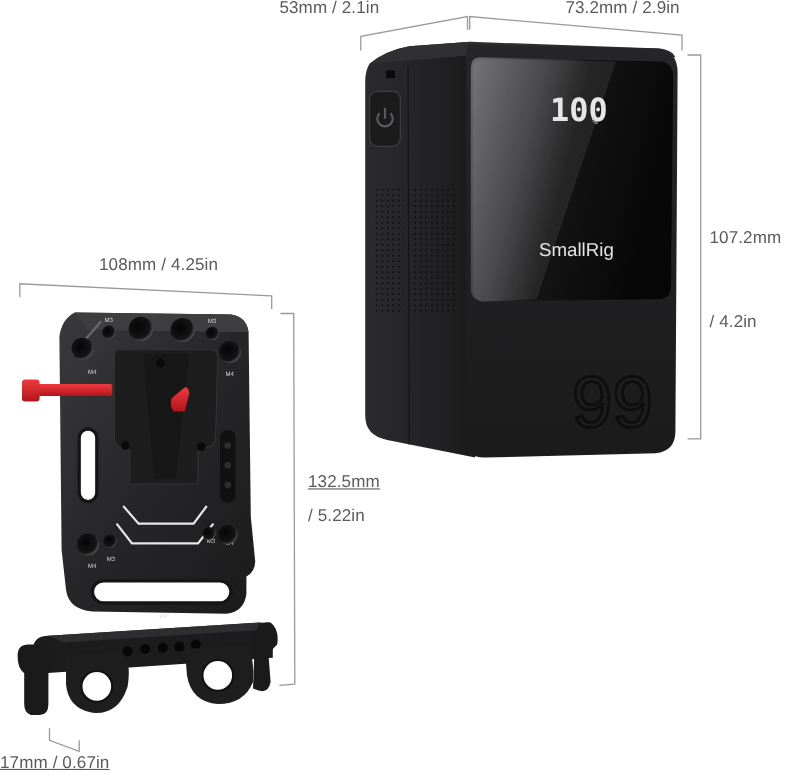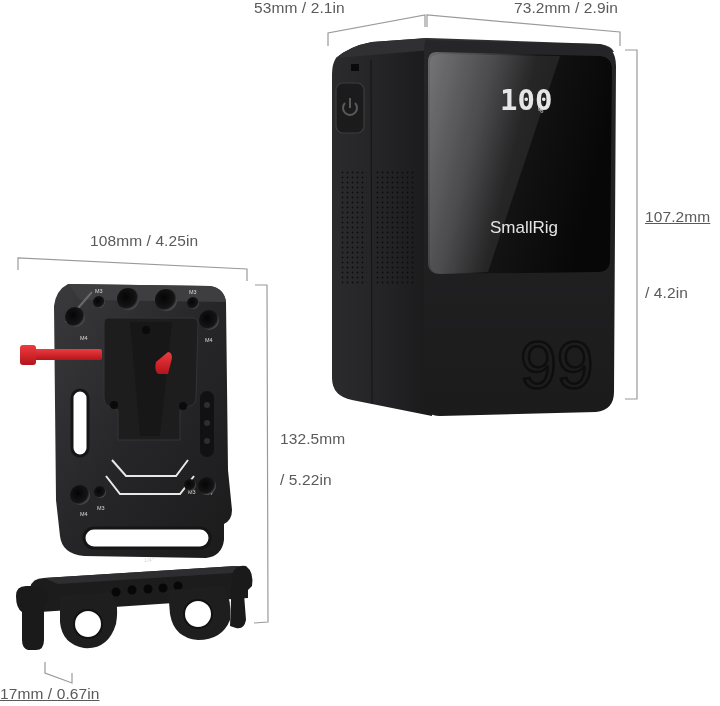--- a/index.html
+++ b/index.html
@@ -167,19 +167,19 @@
 
       <path d="M168,590 L224,586 Q232,600 230,620 Q222,640 198,640 Q174,638 170,614 Z" fill="#1e1e1f"></path>
       <circle cx="198" cy="614" r="14" fill="#ffffff" stroke="#111" stroke-width="2"></circle>
       <path d="M232,574 Q236,564 246,566 Q254,572 252,586 L244,594 L246,620 Q244,630 236,628 L230,626 Z" fill="#1a1a1b"></path>
     </g>
   </g>
 </svg>
 
 <div class="dim-label" style="left:254px; top:-4px;">53mm / 2.1in</div>
 <div class="dim-label" style="left:514px; top:-4px;">73.2mm / 2.9in</div>
-<div class="dim-label" style="left:645px; top:205px;text-decoration:underline;">107.2mm</div>
+<div class="dim-label" style="left:645px; top:205px;">107.2mm</div>
 <div class="dim-label" style="left:645px; top:236px;margin-top:45px;">/ 4.2in</div>
 
 <div class="dim-label" style="left:90px; top:229px;text-align:center;">108mm / 4.25in</div>
-<div class="dim-label" style="left:280px; top:427px;">132.5mm</div>
-<div class="dim-label" style="left:280px; top:468px;">/ 5.22in</div>
+<div class="dim-label" style="left:280px; top:427px;text-decoration:underline;">132.5mm</div>
+<div class="dim-label" style="left:280px; top:458px;">/ 5.22in</div>
 <div class="dim-label" style="left:0px; top:682px;text-decoration:underline;">17mm / 0.67in</div>
 
 </body></html>

